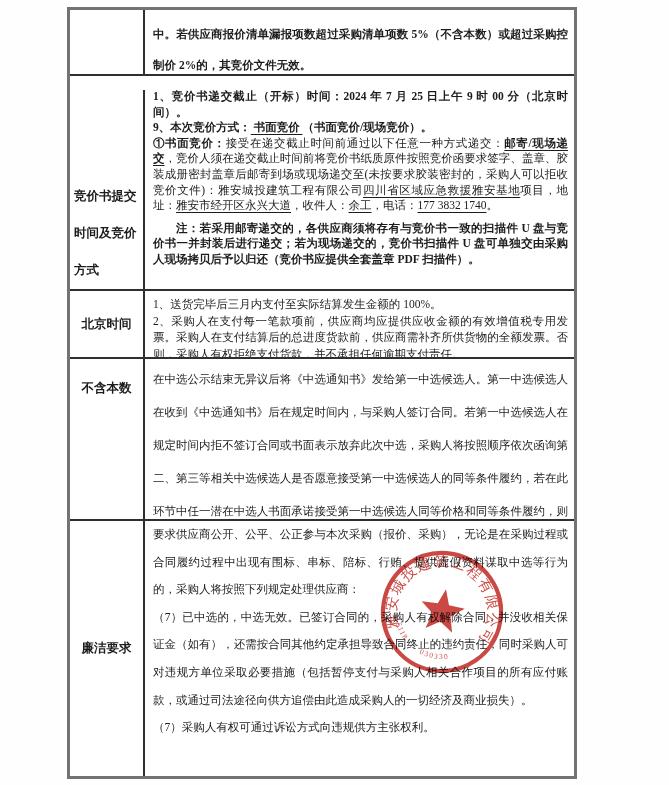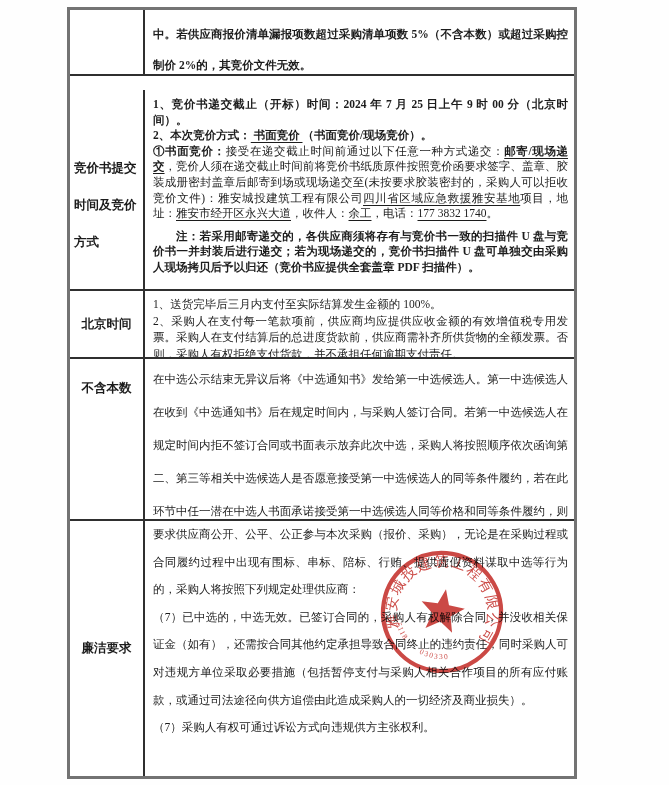--- a/index.html
+++ b/index.html
@@ -21,30 +21,30 @@
     grid-template-rows:66px 215px 68px 162px 1fr;
     background:#fff;
   }
   .cell { border-bottom:2px solid #2f2f2f; overflow:hidden; }
   .cell.last { border-bottom:none; }
   .lblcell { border-right:2px solid #2f2f2f; display:flex; justify-content:center; }
   .lbl-text {
     font-weight:700; font-size:12.5px; line-height:37px;
     width:65px; text-align:left;
   }
-  .l2 { align-items:center;margin-top:14px; }
+  .l2 { align-items:flex-end;margin-top:14px; }
   .l2 .lbl-text { padding-top:31px; }
   .l3 .lbl-text, .l5 .lbl-text { width:auto; }
   .l3, .l5 { align-items:center; }
   .l4 { align-items:flex-start; }
   .l4 .lbl-text { width:auto; padding-top:11px; }
 
   .content { padding:0 6px 0 8px; text-align:justify; }
   .c1 { padding-top:9px;  font-size:11.5px; line-height:31px; font-weight:700; }
-  .c2 { padding-top:21px;  font-size:11.5px; line-height:15.6px; }
+  .c2 { padding-top:13px;  font-size:11.5px; line-height:15.6px; }
   .c3 { padding-top:5px;  font-size:11.5px; line-height:16.5px; }
   .c4 { padding-top:4px;  font-size:11.5px; line-height:33px; }
   .c5 {  font-size:11.5px; line-height:27.6px; }
   .para { text-align:justify; }
   .para span.b { font-weight:700; }
   .para span.u { text-decoration:underline; text-underline-offset:2.5px; text-decoration-thickness:1px; }
   .note { margin-top:7px; text-indent:2em; }
 
   .seal {
     position:absolute; left:371px; top:541px; width:142px; height:142px;
@@ -62,21 +62,21 @@
     <div class="cell lblcell l1"></div>
     <div class="cell content c1">
       <div class="para"><span class="b">中。若供应商报价清单漏报项数超过采购清单项数 5%（不含本数）或超过采购控制价 2%的，其竞价文件无效。</span></div>
     </div>
 
     <div class="cell lblcell l2">
       <div class="lbl-text">竞价书提交时间及竞价方式</div>
     </div>
     <div class="cell content c2">
       <div class="para"><span class="b">1、竞价书递交截止（开标）时间：2024 年 7 月 25 日上午 9 时 00 分（北京时间）。</span></div>
-      <div class="para"><span class="b">2、本次竞价方式：</span><span class="b u"> 书面竞价 </span><span class="b">（书面竞价/现场竞价）。</span></div>
+      <div class="para"><span class="b">9、本次竞价方式：</span><span class="b u"> 书面竞价 </span><span class="b">（书面竞价/现场竞价）。</span></div>
       <div class="para"><span class="b">①书面竞价：</span><span>接受在递交截止时间前通过以下任意一种方式递交：</span><span class="b u">邮寄/现场递交</span><span>，竞价人须在递交截止时间前将竞价书纸质原件按照竞价函要求签字、盖章、胶装成册密封盖章后邮寄到场或现场递交至(未按要求胶装密封的，采购人可以拒收竞价文件)：雅安城投建筑工程有限公司</span><span class="u">四川省区域应急救援雅安基地</span><span>项目，地址：</span><span class="u">雅安市经开区永兴大道</span><span>，收件人：</span><span class="u">余工</span><span>，电话：</span><span class="u">177 3832 1740</span><span>。</span></div>
       <div class="para note"><span class="b">注：若采用邮寄递交的，各供应商须将存有与竞价书一致的扫描件 U 盘与竞价书一并封装后进行递交；若为现场递交的，竞价书扫描件 U 盘可单独交由采购人现场拷贝后予以归还（竞价书应提供全套盖章 PDF 扫描件）。</span></div>
     </div>
 
     <div class="cell lblcell l3">
       <div class="lbl-text">北京时间</div>
     </div>
     <div class="cell content c3">
       <div class="para"><span>1、送货完毕后三月内支付至实际结算发生金额的 100%。</span></div>
       <div class="para"><span>2、采购人在支付每一笔款项前，供应商均应提供应收金额的有效增值税专用发票。采购人在支付结算后的总进度货款前，供应商需补齐所供货物的全额发票。否则，采购人有权拒绝支付货款，并不承担任何逾期支付责任。</span></div>

